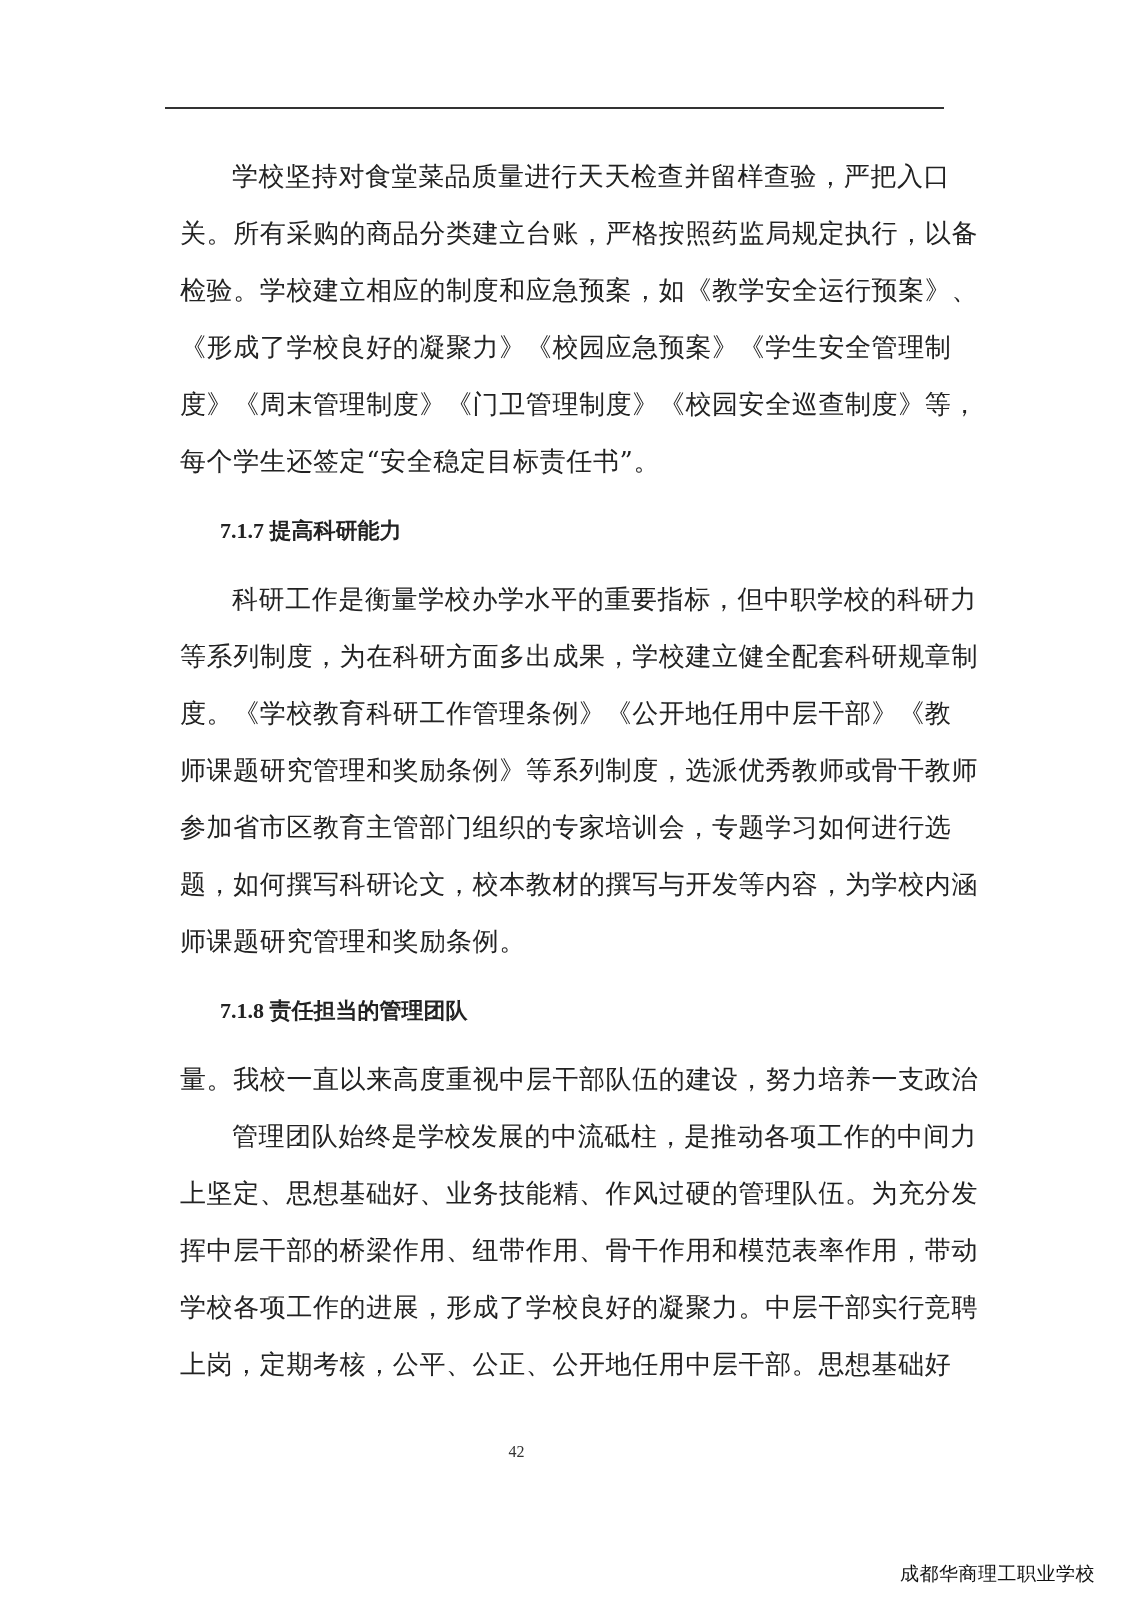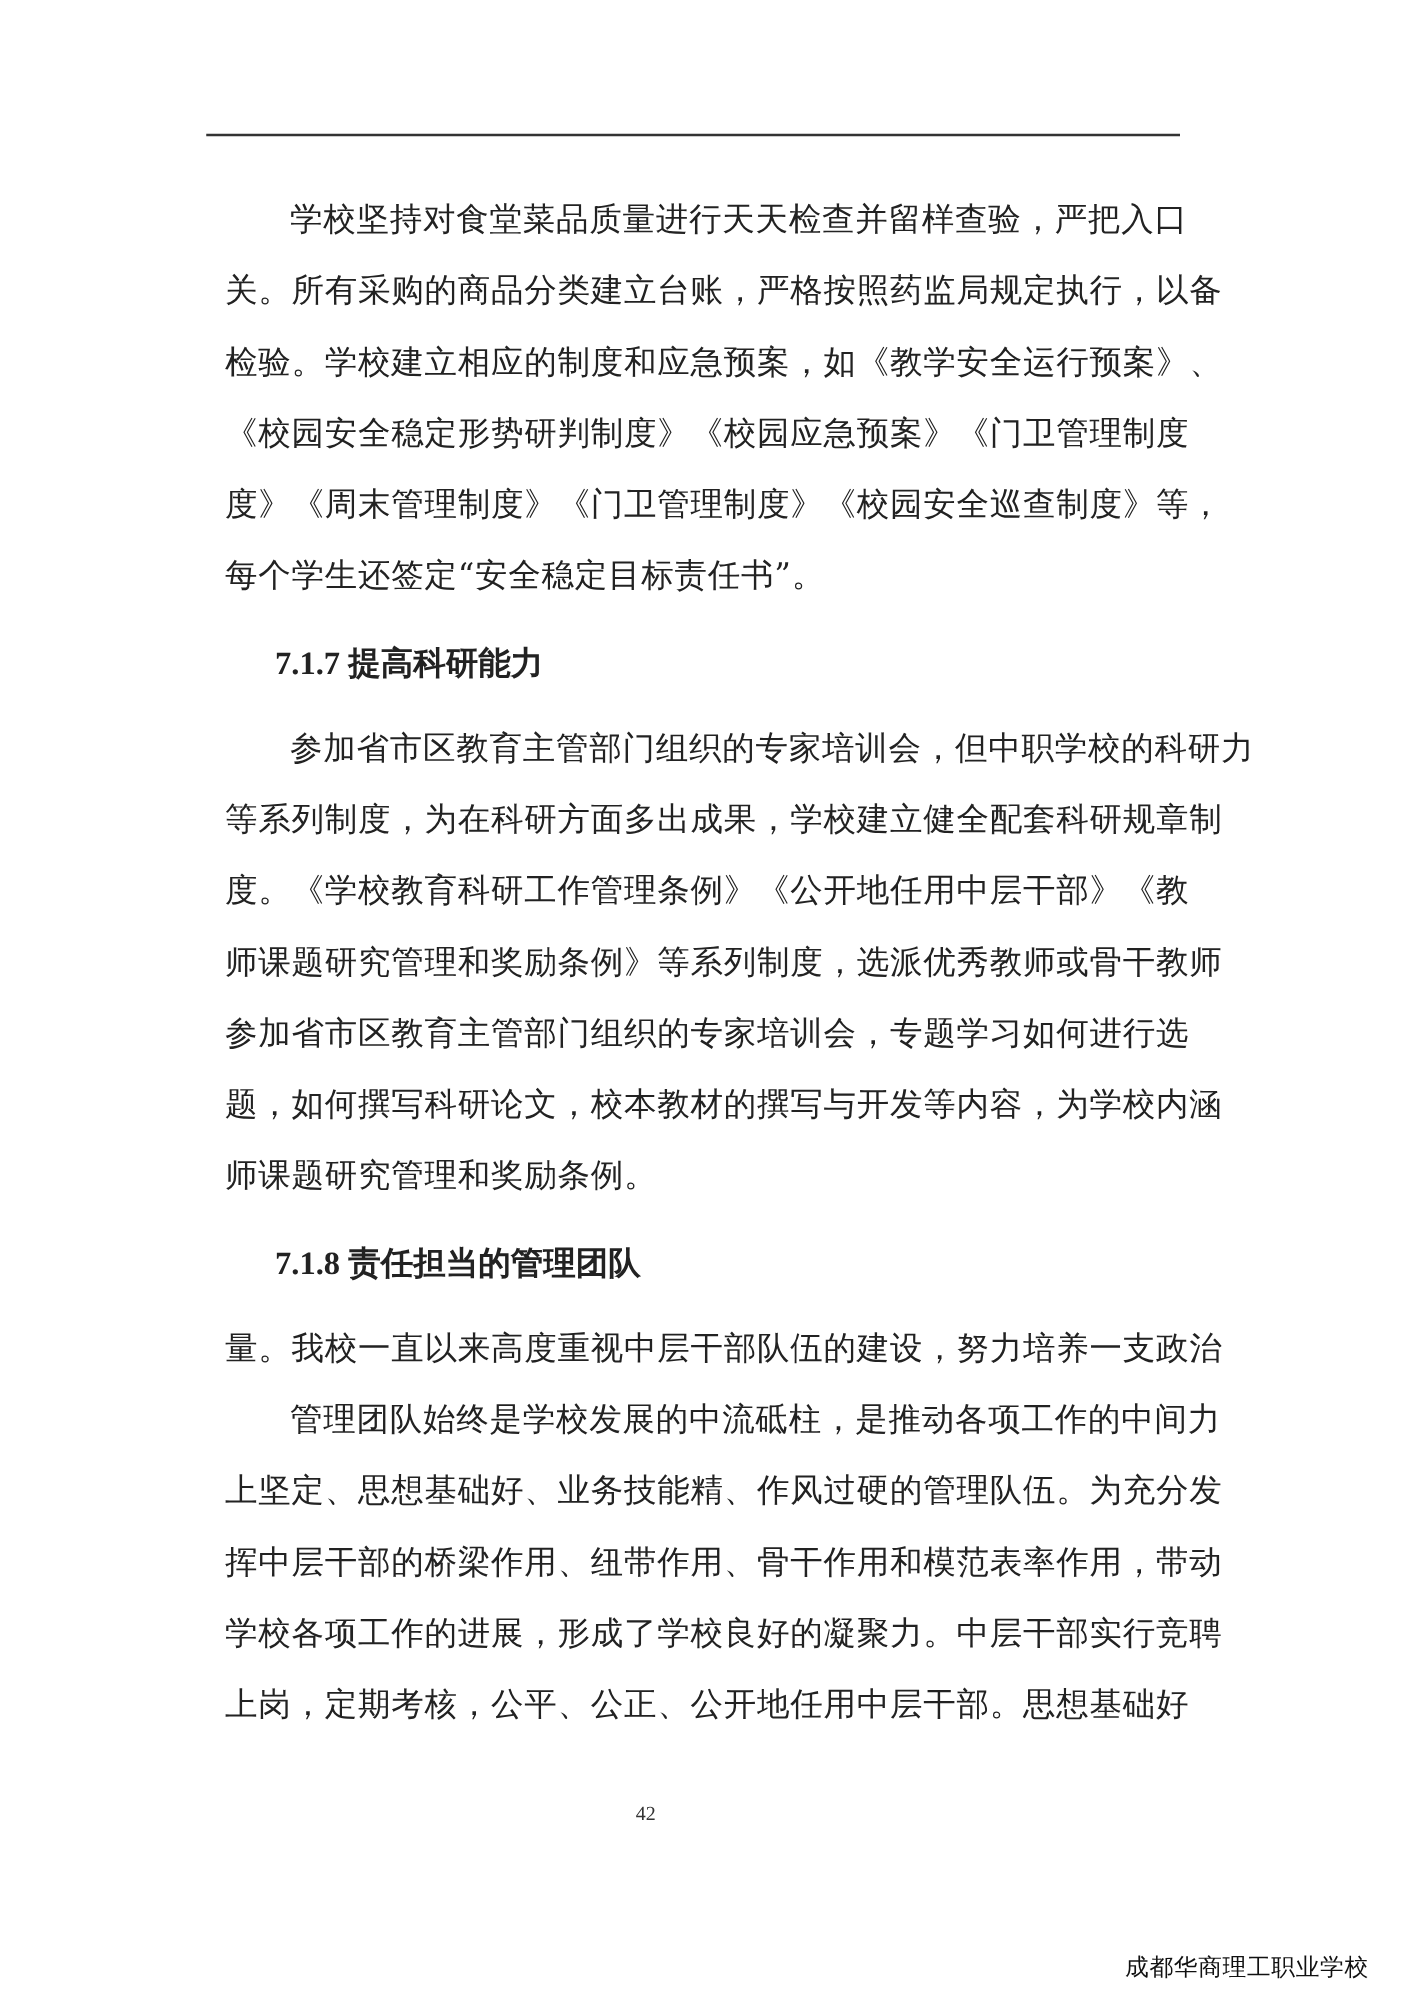--- a/index.html
+++ b/index.html
@@ -4,46 +4,46 @@
 <style>
   html, body { margin:0; padding:0; background:#ffffff; }
   body { width:1131px; height:1600px; position:relative; overflow:hidden;
          font-family: "DejaVu Serif", "Liberation Serif", serif; color:#222; }
   .rule { position:absolute; left:165px; top:107px; width:779px; height:2px; background:#333; }
   .content { position:absolute; left:168px; top:136px; width:775px; }
   .para { margin:12px; font-size:26px; line-height:57px; text-align:justify; text-align-last:left; letter-spacing:0.6px; }
   .para .line { display:block; white-space:nowrap; text-align:justify; text-align-last:justify; }
   .para .line.last { text-align-last:left; }
   .indent { padding-left:52px; }
-  .heading { margin:0; font-size:26px; line-height:57px; font-weight:bold; padding-left:52px;
+  .heading { margin:0; font-size:22px; line-height:57px; font-weight:bold; padding-left:52px;
              font-family:"Liberation Serif", "DejaVu Serif", serif; }
   .page-num { position:absolute; left:0; width:1033px; top:1443px; text-align:center;
               font-family:"Liberation Serif", serif; font-size:16px; color:#333; }
   .footer { position:absolute; right:36px; top:1561px; font-family:"DejaVu Sans", sans-serif;
             font-size:19px; color:#111; letter-spacing:0.5px; }
 </style>
 </head>
 <body>
 
 <div class="rule"></div>
 
 <div class="content">
   <p class="para">
     <span class="line indent">学校坚持对食堂菜品质量进行天天检查并留样查验，严把入口</span>
     <span class="line">关。所有采购的商品分类建立台账，严格按照药监局规定执行，以备</span>
     <span class="line">检验。学校建立相应的制度和应急预案，如《教学安全运行预案》、</span>
-    <span class="line">《校园安全稳定形势研判制度》《校园应急预案》《门卫管理制度</span>
+    <span class="line">《形成了学校良好的凝聚力》《校园应急预案》《学生安全管理制</span>
     <span class="line">度》《周末管理制度》《门卫管理制度》《校园安全巡查制度》等，</span>
     <span class="line last">每个学生还签定“安全稳定目标责任书”。</span>
   </p>
 
   <h3 class="heading">7.1.7 提高科研能力</h3>
 
   <p class="para">
-    <span class="line indent">参加省市区教育主管部门组织的专家培训会，但中职学校的科研力</span>
+    <span class="line indent">科研工作是衡量学校办学水平的重要指标，但中职学校的科研力</span>
     <span class="line">等系列制度，为在科研方面多出成果，学校建立健全配套科研规章制</span>
     <span class="line">度。《学校教育科研工作管理条例》《公开地任用中层干部》《教</span>
     <span class="line">师课题研究管理和奖励条例》等系列制度，选派优秀教师或骨干教师</span>
     <span class="line">参加省市区教育主管部门组织的专家培训会，专题学习如何进行选</span>
     <span class="line">题，如何撰写科研论文，校本教材的撰写与开发等内容，为学校内涵</span>
     <span class="line last">师课题研究管理和奖励条例。</span>
   </p>
 
   <h3 class="heading">7.1.8 责任担当的管理团队</h3>
 

